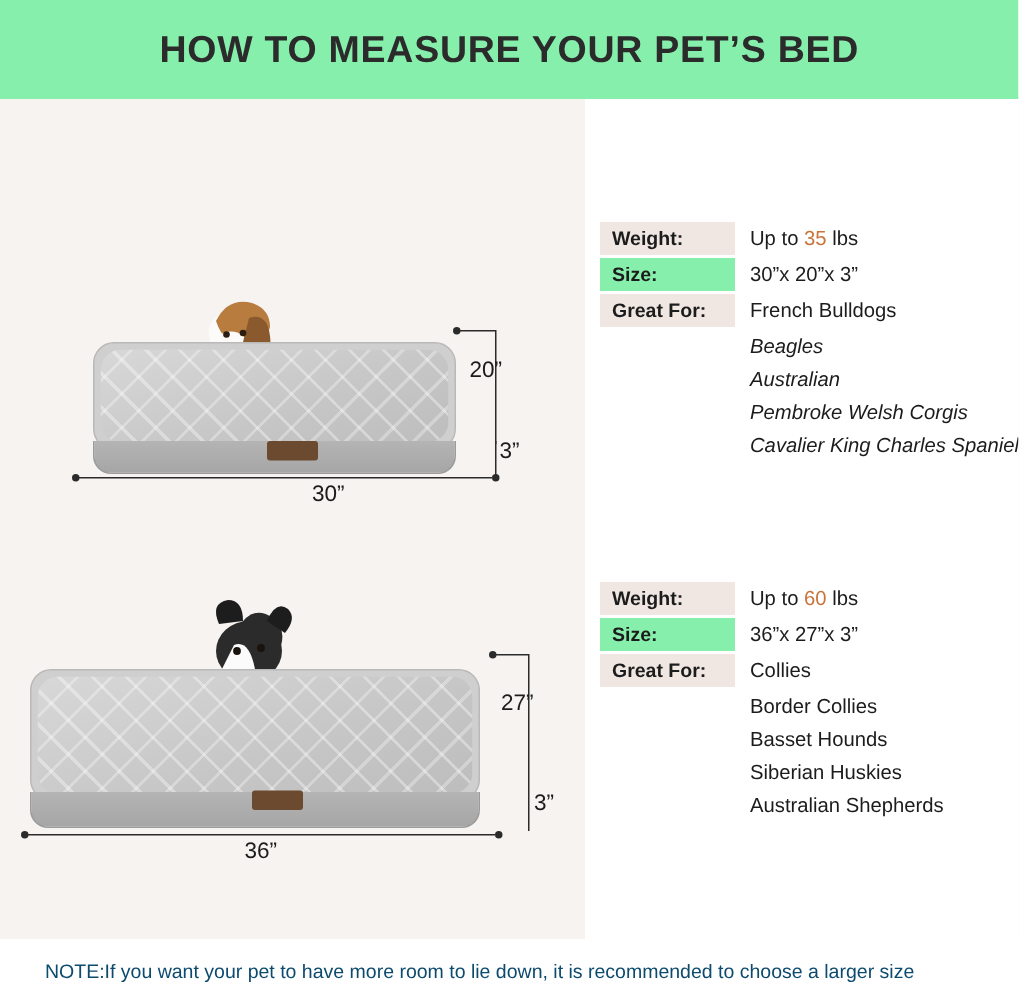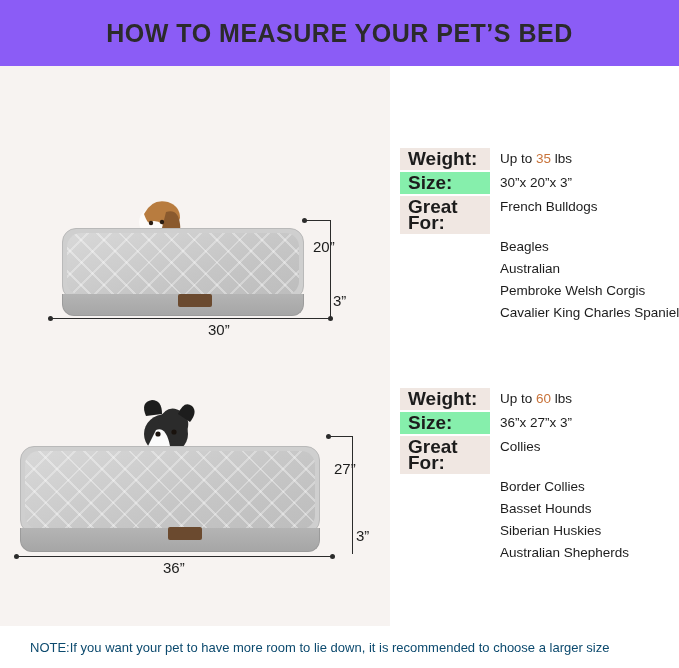--- a/index.html
+++ b/index.html
@@ -13,21 +13,21 @@
     font-family: "Liberation Sans", sans-serif;
     background: #ffffff;
     overflow: hidden;
     position: relative;
   }
 
   
   .header {
     width: 679px;
     height: 66px;
-    background: #8b5cf6;
+    background: #86efac;
     display: flex;
     align-items: center;
     justify-content: center;
   }
   .header-title {
     font-size: 25px;
     font-weight: bold;
     letter-spacing: 0.5px;
     color: #2b2b2b;
     font-family: "Liberation Sans", sans-serif;
@@ -116,21 +116,21 @@
   .spec-row {
     display: flex;
     align-items: flex-start;
     margin-bottom: 2px;
   }
   .spec-key {
     width: 90px;
     flex: 0 0 90px;
     background: #f0e7e2;
     color: #1c1c1c;
-    font-size: 19px;
+    font-size: 13px;
     font-weight: bold;
     padding: 3px 6px 3px 8px;
     text-align: left;
     line-height: 16px;
   }
   .spec-key.light { background: #86efac; }
   .spec-val {
     padding-left: 10px;
     font-size: 13.5px;
     color: #1c1c1c;
@@ -226,21 +226,21 @@
       </div>
     </div>
     <div class="spec-row">
       <div class="spec-key light">Size:</div>
       <div class="spec-val">30”x 20”x 3”</div>
     </div>
     <div class="spec-row">
       <div class="spec-key">Great For:</div>
       <div class="spec-val">French Bulldogs</div>
     </div>
-    <ul class="breed-list" style="margin-left:100px;">
+    <ul class="breed-list" style="margin-left:100px;font-style:italic;">
       <li>Beagles</li>
       <li>Australian</li>
       <li>Pembroke Welsh Corgis</li>
       <li>Cavalier King Charles Spaniels</li>
     </ul>
   </div>
 </div>
 
 <div class="panel panel-2">
   <div class="panel-bg-left"></div>

